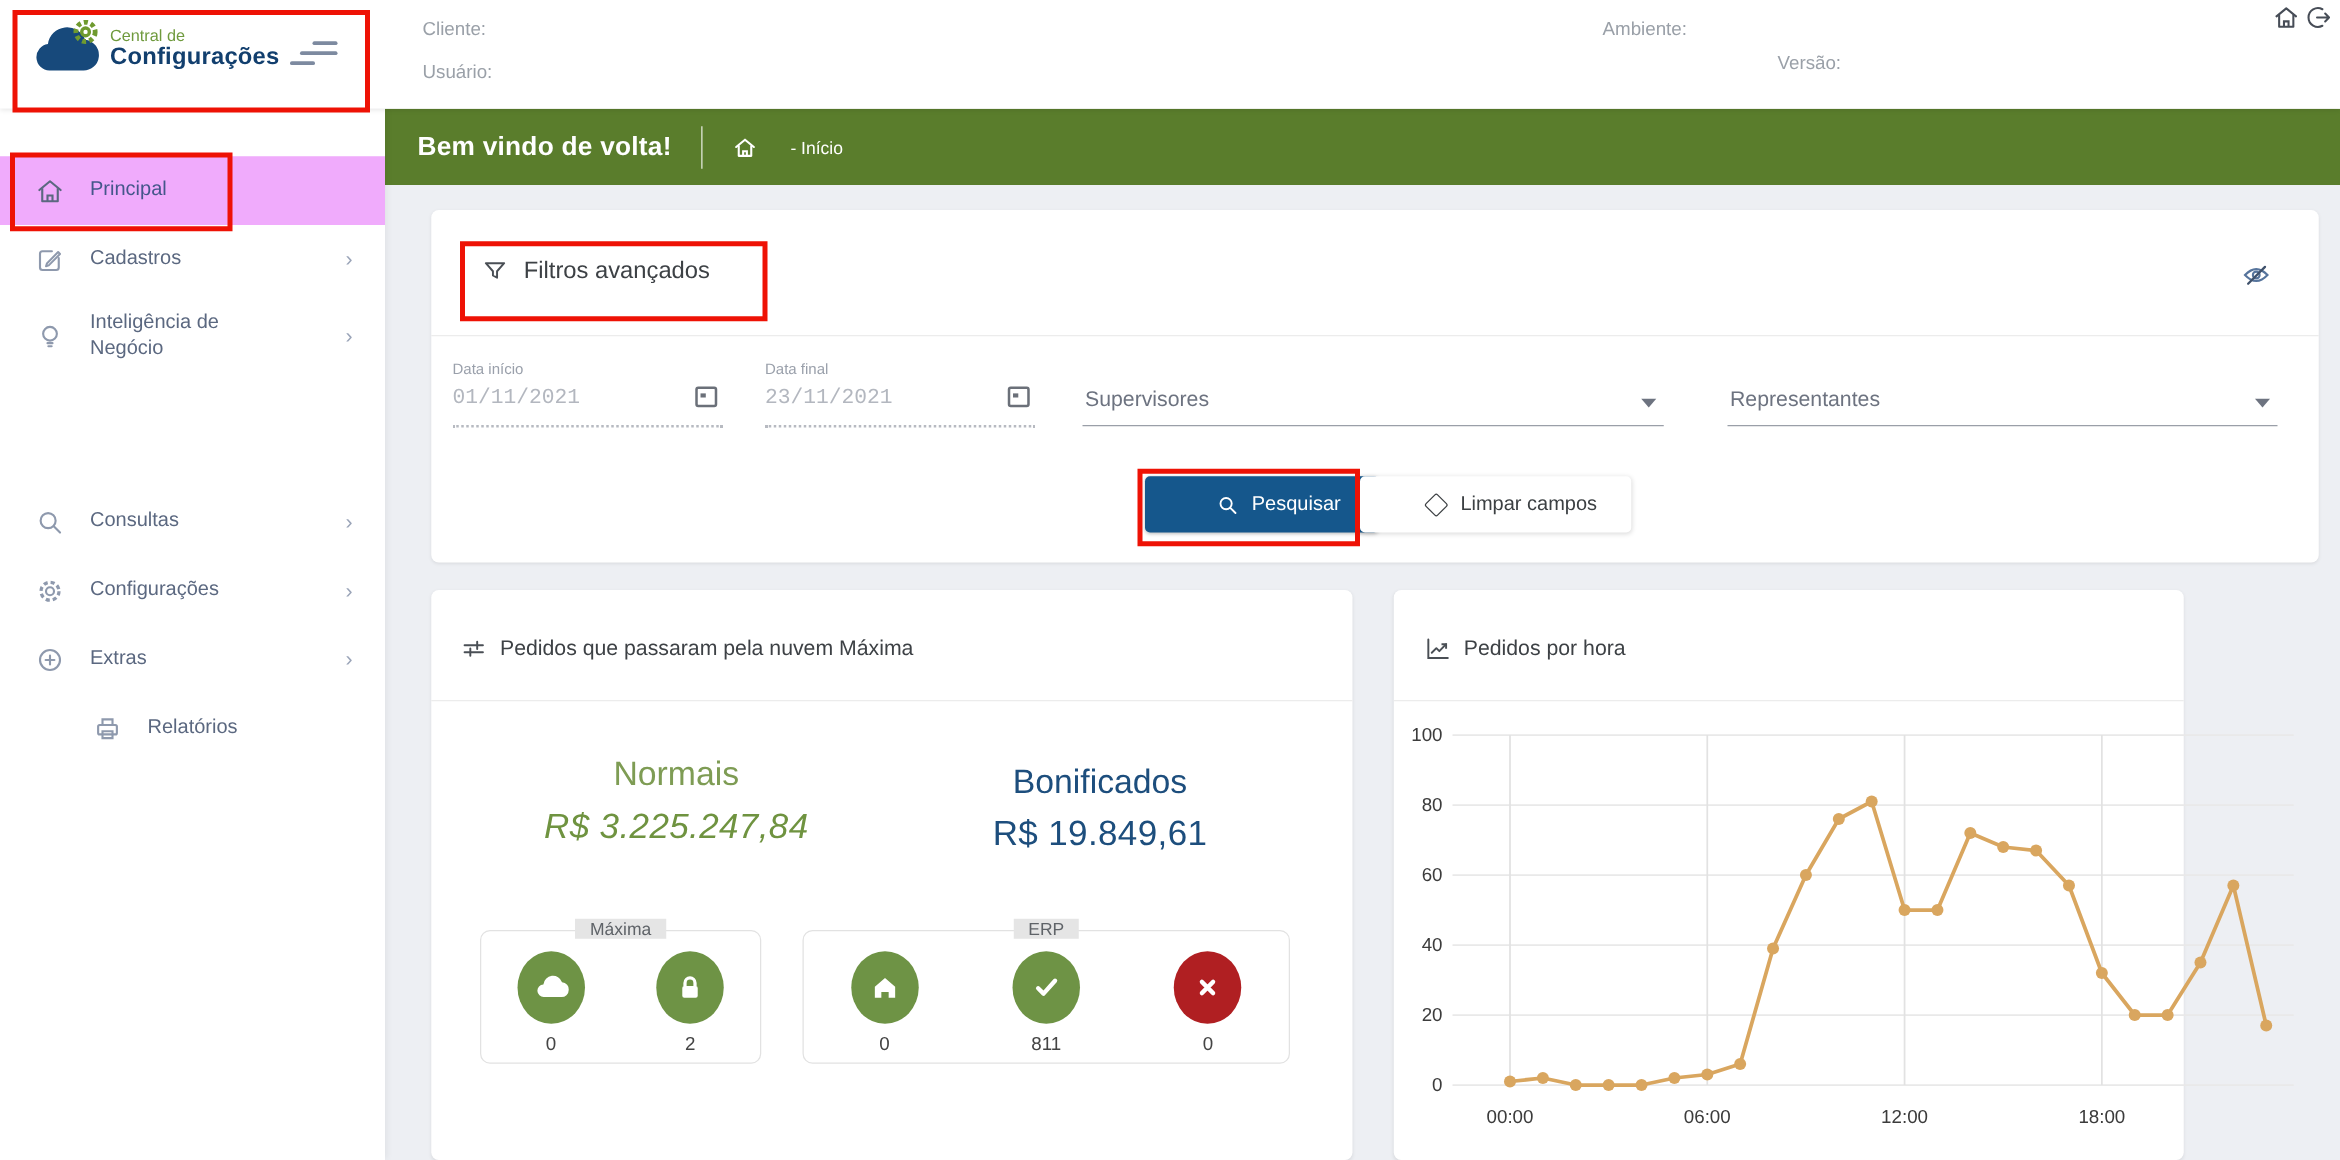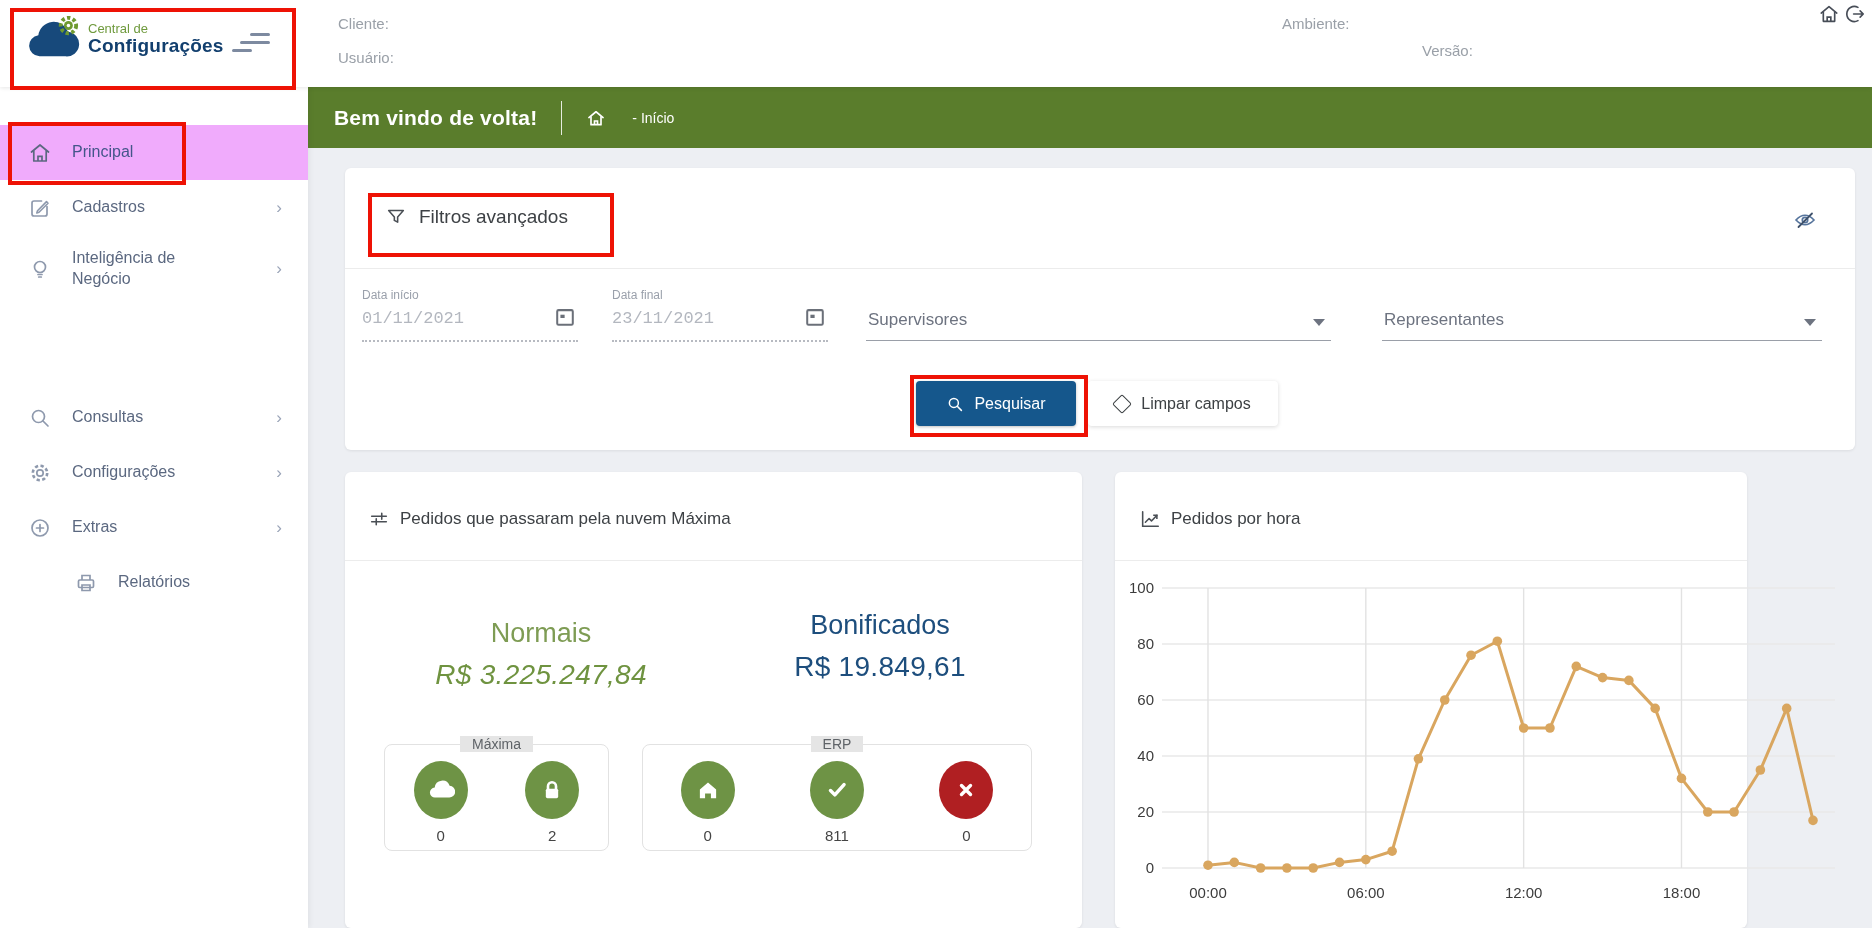--- a/index.html
+++ b/index.html
@@ -59,33 +59,33 @@
   .df-label{font-size:12px;color:#9aa0ab;}
   .df-value{font-size:17px;color:#b3b7bf;margin-top:7px;font-family:Liberation Mono, monospace;}
   .df-cal{position:absolute;right:2px;top:18px;width:22px;height:22px;}
   .select-field{position:absolute;top:132px;height:40px;border-bottom:1px solid #9a9fa8;cursor:pointer;}
   #select-supervisors{left:521px;width:465px;}
   #select-representatives{left:1037px;width:440px;}
   .sel-label{position:absolute;left:2px;bottom:10px;font-size:17px;color:#6d7380;}
   .sel-arrow{position:absolute;right:6px;bottom:14px;width:0;height:0;
     border-left:6px solid transparent;border-right:6px solid transparent;border-top:7px solid #6d7380;}
   .btn{position:absolute;top:213px;height:45px;border-radius:4px;display:flex;align-items:center;
-    justify-content:center;font-size:16px;cursor:pointer;}
+    justify-content:center;font-size:16px;cursor:pointer;padding-left:27px;}
   #btn-search{left:571px;width:160px;background:#15578c;color:#fff;font-weight:500;box-shadow:0 1px 3px rgba(0,0,0,.25);}
   #btn-search svg{margin-right:10px;}
   #btn-clear{left:743px;width:190px;background:#fff;color:#3c4043;box-shadow:0 1px 4px rgba(0,0,0,.15);}
   #btn-clear .eraser{width:12px;height:12px;border:1.7px solid #3c4043;border-radius:2px;
     transform:rotate(45deg);margin-right:12px;}
   
   #orders-card{left:345px;top:472px;width:737px;height:456px;}
   #orders-title{left:23px;top:36px;font-size:17px;}
   #orders-title svg{margin-right:10px;}
   #orders-card .hdr-divider{top:88px;}
   .big-col{position:absolute;width:300px;text-align:center;}
-  #col-normal{left:46px;top:146px;}
+  #col-normal{left:46px;top:132px;}
   #col-bonus{left:385px;top:138px;}
   .big-label{font-size:27px;}
   .big-value{font-size:28px;margin-top:10px;font-weight:500;letter-spacing:.3px;}
   #col-normal .big-label{color:#7e9c54;}
   #col-normal .big-value{color:#6f9340;font-style:italic;}
   #col-bonus .big-label{color:#1d4e7d;}
   #col-bonus .big-value{color:#1d4e7d;}
   .group-box{position:absolute;top:272px;height:107px;border:1px solid #e2e2e2;border-radius:8px;
     display:flex;justify-content:space-around;align-items:flex-start;padding-top:16px;box-sizing:border-box;}
   #group-maxima{left:39px;width:225px;}

